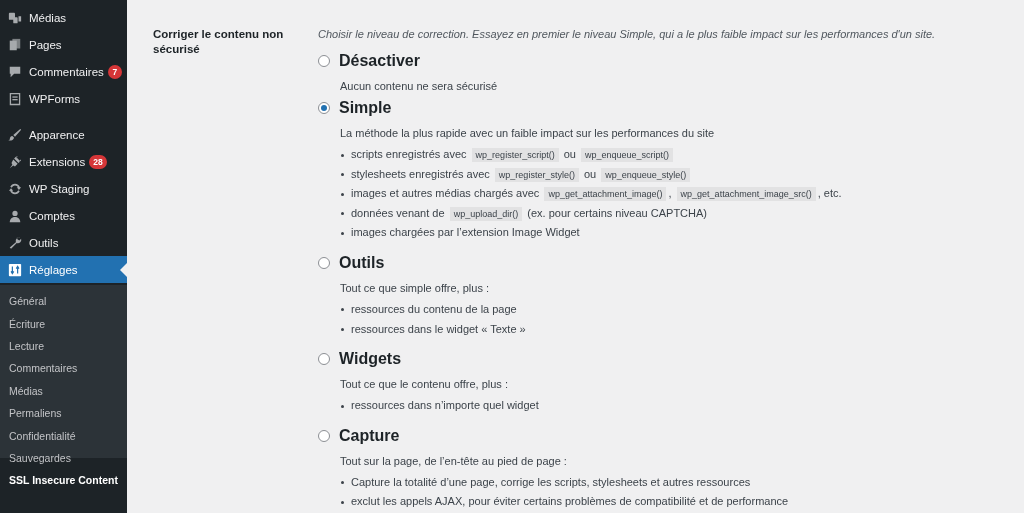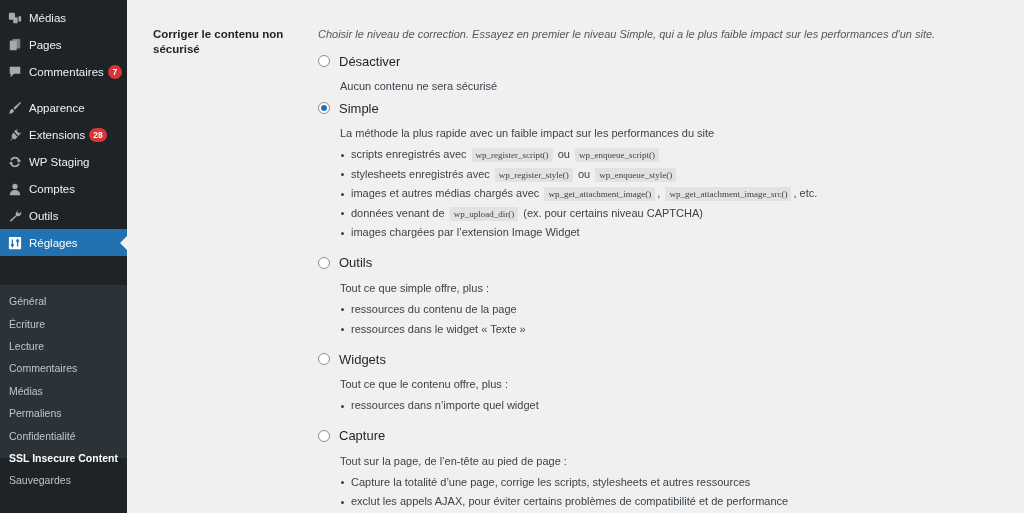--- a/index.html
+++ b/index.html
@@ -21,26 +21,26 @@
   .sub-item.current { color: #fff; font-weight: bold; }
 
   
   #main { position: absolute; left: 127px; top: 0; right: 0; bottom: 0; }
   .field-label { position: absolute; left: 18px; top: 27px; width: 150px; color: #1d2327; font-weight: bold; font-size: 11.5px; line-height: 15px; margin-left: 8px; }
   .field-body { position: absolute; left: 191px; top: 28px; width: 800px; }
   .desc { font-style: italic; color: #50575e; font-size: 11px; margin-bottom: 12px; }
   .opt-row { display: flex; align-items: center; height: 18px; margin-top: 0; }
   .radio { width: 12px; height: 12px; border: 1px solid #8c8f94; border-radius: 50%; background: #fff; display: inline-flex; align-items: center; justify-content: center; margin-right: 9px; cursor: pointer; }
   .radio.checked::before { content: ""; width: 6px; height: 6px; border-radius: 50%; background: #2271b1; }
-  .opt-label { font-weight: normal; color: #1d2327; font-size: 13px; }
+  .opt-label { font-weight: bold; color: #1d2327; font-size: 16px; }
   .opt-desc { margin-left: 22px; margin-top: 9px; color: #3c434a; line-height: 14px; }
   .opt-desc ul { list-style: none; margin-top: 5px; }
   .opt-desc li { position: relative; padding-left: 11px; height: 19.6px; line-height: 19.6px; margin-left: 0; }
   .opt-desc li::before { content: ""; position: absolute; left: 1px; top: 8.5px; width: 3px; height: 3px; border-radius: 50%; background: #3c434a; }
-  code { font-family: Liberation Serif, serif; font-size: 9px; background: #e2e2e3; padding: 2px 4px; margin: 0 2px; color: #3c434a; }
+  code { font-family: Liberation Sans, sans-serif; font-size: 9px; background: #e2e2e3; padding: 2px 4px; margin: 0 2px; color: #3c434a; }
   .opt-block { margin-bottom: 11px; }
 </style>
 </head>
 <body>
 
 <div id="sidebar">
   <div id="menu" style="padding-top:4px;">
     <div class="menu-item">
       <span class="ico">
           <svg viewBox="0 0 16 16">
@@ -61,20 +61,30 @@
       <span>Pages</span>
     </div>
     <div class="menu-item">
       <span class="ico">
           <svg viewBox="0 0 16 16">
             <path d="M2 2h12v8H7l-4 4v-4H2z"></path>
           </svg>
         </span>
       <span>Commentaires</span>
       <span class="badge">7</span>
+    </div>
+    <div class="menu-item">
+      <span class="ico">
+          <svg viewBox="0 0 16 16">
+            <path d="M2 1h12v14H2zM3.5 2.5v11h9v-11z"></path>
+            <rect x="5" y="5" width="6" height="1.5"></rect>
+            <rect x="5" y="8" width="6" height="1.5"></rect>
+          </svg>
+        </span>
+      <span>WPForms</span>
     </div>
     <div class="menu-sep"></div>
     <div class="menu-item">
       <span class="ico">
           <svg viewBox="0 0 16 16">
             <path d="M14 1 6 8l2 2 7-8zM5 9c-2 0-3 2-3 4-1 1-1 1-2 1 3 1 6 0 7-3z"></path>
           </svg>
         </span>
       <span>Apparence</span>
     </div>
@@ -123,22 +133,22 @@
     </div>
   </div>
   <div id="submenu">
     <div class="sub-item">Général</div>
     <div class="sub-item">Écriture</div>
     <div class="sub-item">Lecture</div>
     <div class="sub-item">Commentaires</div>
     <div class="sub-item">Médias</div>
     <div class="sub-item">Permaliens</div>
     <div class="sub-item">Confidentialité</div>
+    <div class="sub-item">Sauvegardes</div>
     <div class="sub-item current">SSL Insecure Content</div>
-    <div class="sub-item">Sauvegardes</div>
   </div>
 </div>
 
 <div id="main">
   <div class="field-label">Corriger le contenu non sécurisé</div>
   <div class="field-body">
     <div class="desc">Choisir le niveau de correction. Essayez en premier le niveau Simple, qui a le plus faible impact sur les performances d'un site.</div>
 
     <div class="opt-block">
       <label class="opt-row">

